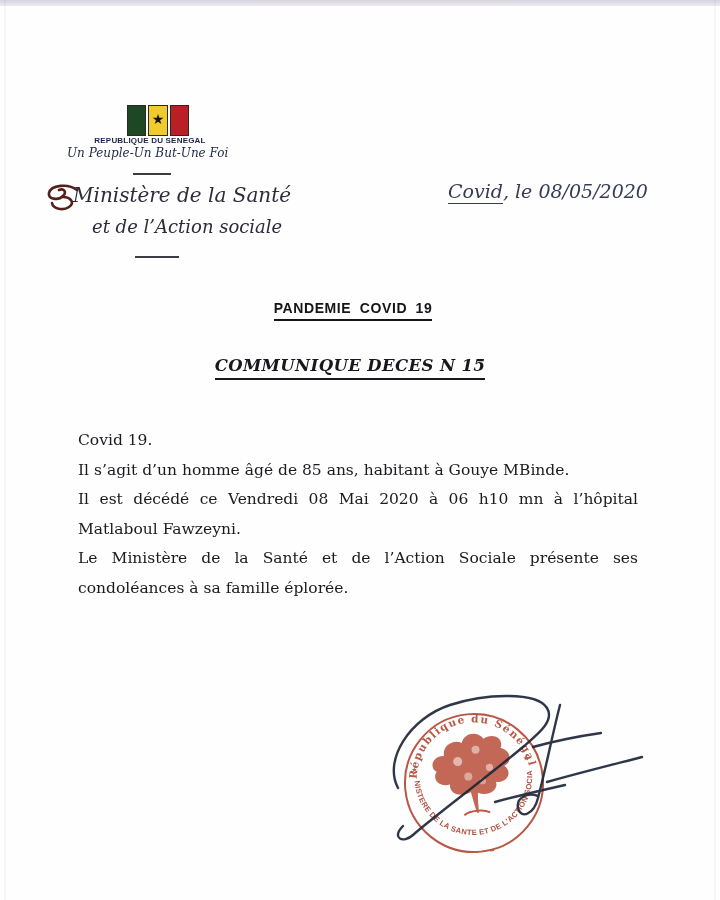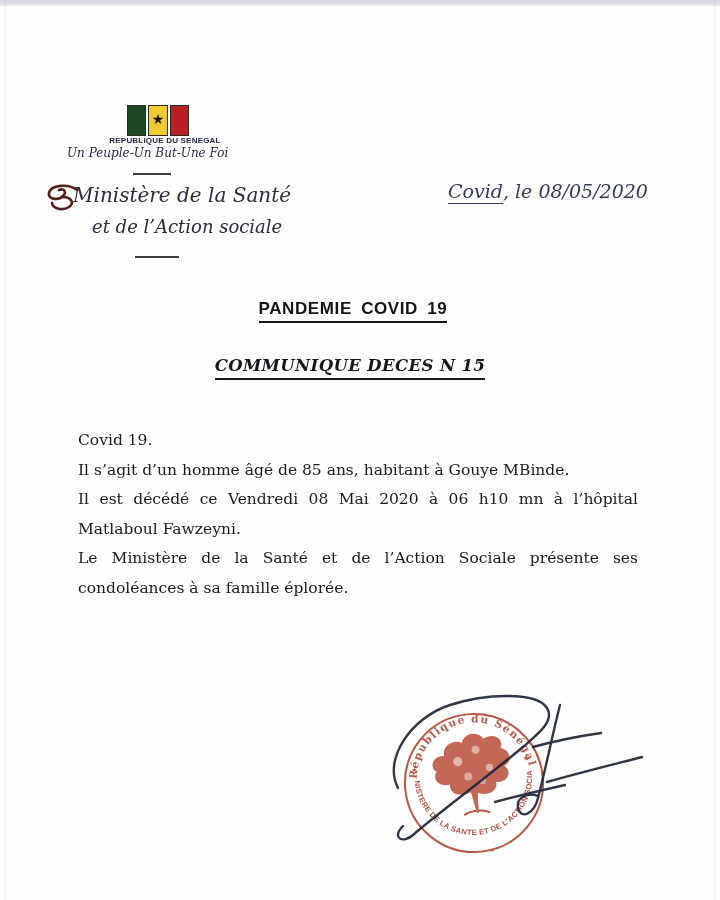--- a/index.html
+++ b/index.html
@@ -18,21 +18,21 @@
   
   .flag {
     position:absolute; left:127px; top:105px; width:62px; height:31px;
     display:flex; gap:2px;
   }
   .flag .band { flex:1; border:1px solid #2a2a22; box-sizing:border-box;
     display:flex; align-items:center; justify-content:center; }
   .flag .star { font-size:14px; line-height:1; transform:translateY(-1px); }
 
   .republic {
-    position:absolute; left:95px; top:136px; width:140px; text-align:center;
+    position:absolute; left:80px; top:136px; width:140px; text-align:center;
     font-family:"Liberation Sans", sans-serif; font-weight:bold;
     font-size:8px; letter-spacing:.2px; color:#1d2342;
   }
   .motto {
     position:absolute; left:67px; top:146px; width:180px; text-align:left;
     font-family:"DejaVu Serif", serif; font-style:italic; font-weight:normal;
     font-size:12px; color:#242c49;
   }
   .rule { position:absolute; height:2px; background:#3b3b42; }
   .rule.top-rule { left:133px; top:173px; width:38px; }
@@ -57,21 +57,21 @@
     color:#353b55;
   }
   .place-date .city { border-bottom:1.5px solid #353b55; padding-bottom:1px; }
 
   
   .title-main {
     position:absolute; left:0; top:299px; width:706px; text-align:center;
   }
   .title-main span {
     font-family:"Liberation Sans", sans-serif; font-weight:bold;
-    font-size:17px; letter-spacing:.6px; word-spacing:4px; color:#141419;
+    font-size:14px; letter-spacing:.6px; word-spacing:4px; color:#141419;
     border-bottom:2.5px solid #141419; padding-bottom:3px;
   }
   .title-sub {
     position:absolute; left:0; top:356px; width:700px; text-align:center;
   }
   .title-sub span {
     font-family:"DejaVu Serif", serif; font-weight:bold; font-style:italic;
     font-size:16.5px; letter-spacing:.4px; color:#17171d;
     border-bottom:2.5px solid #17171d; padding-bottom:3px;
   }

